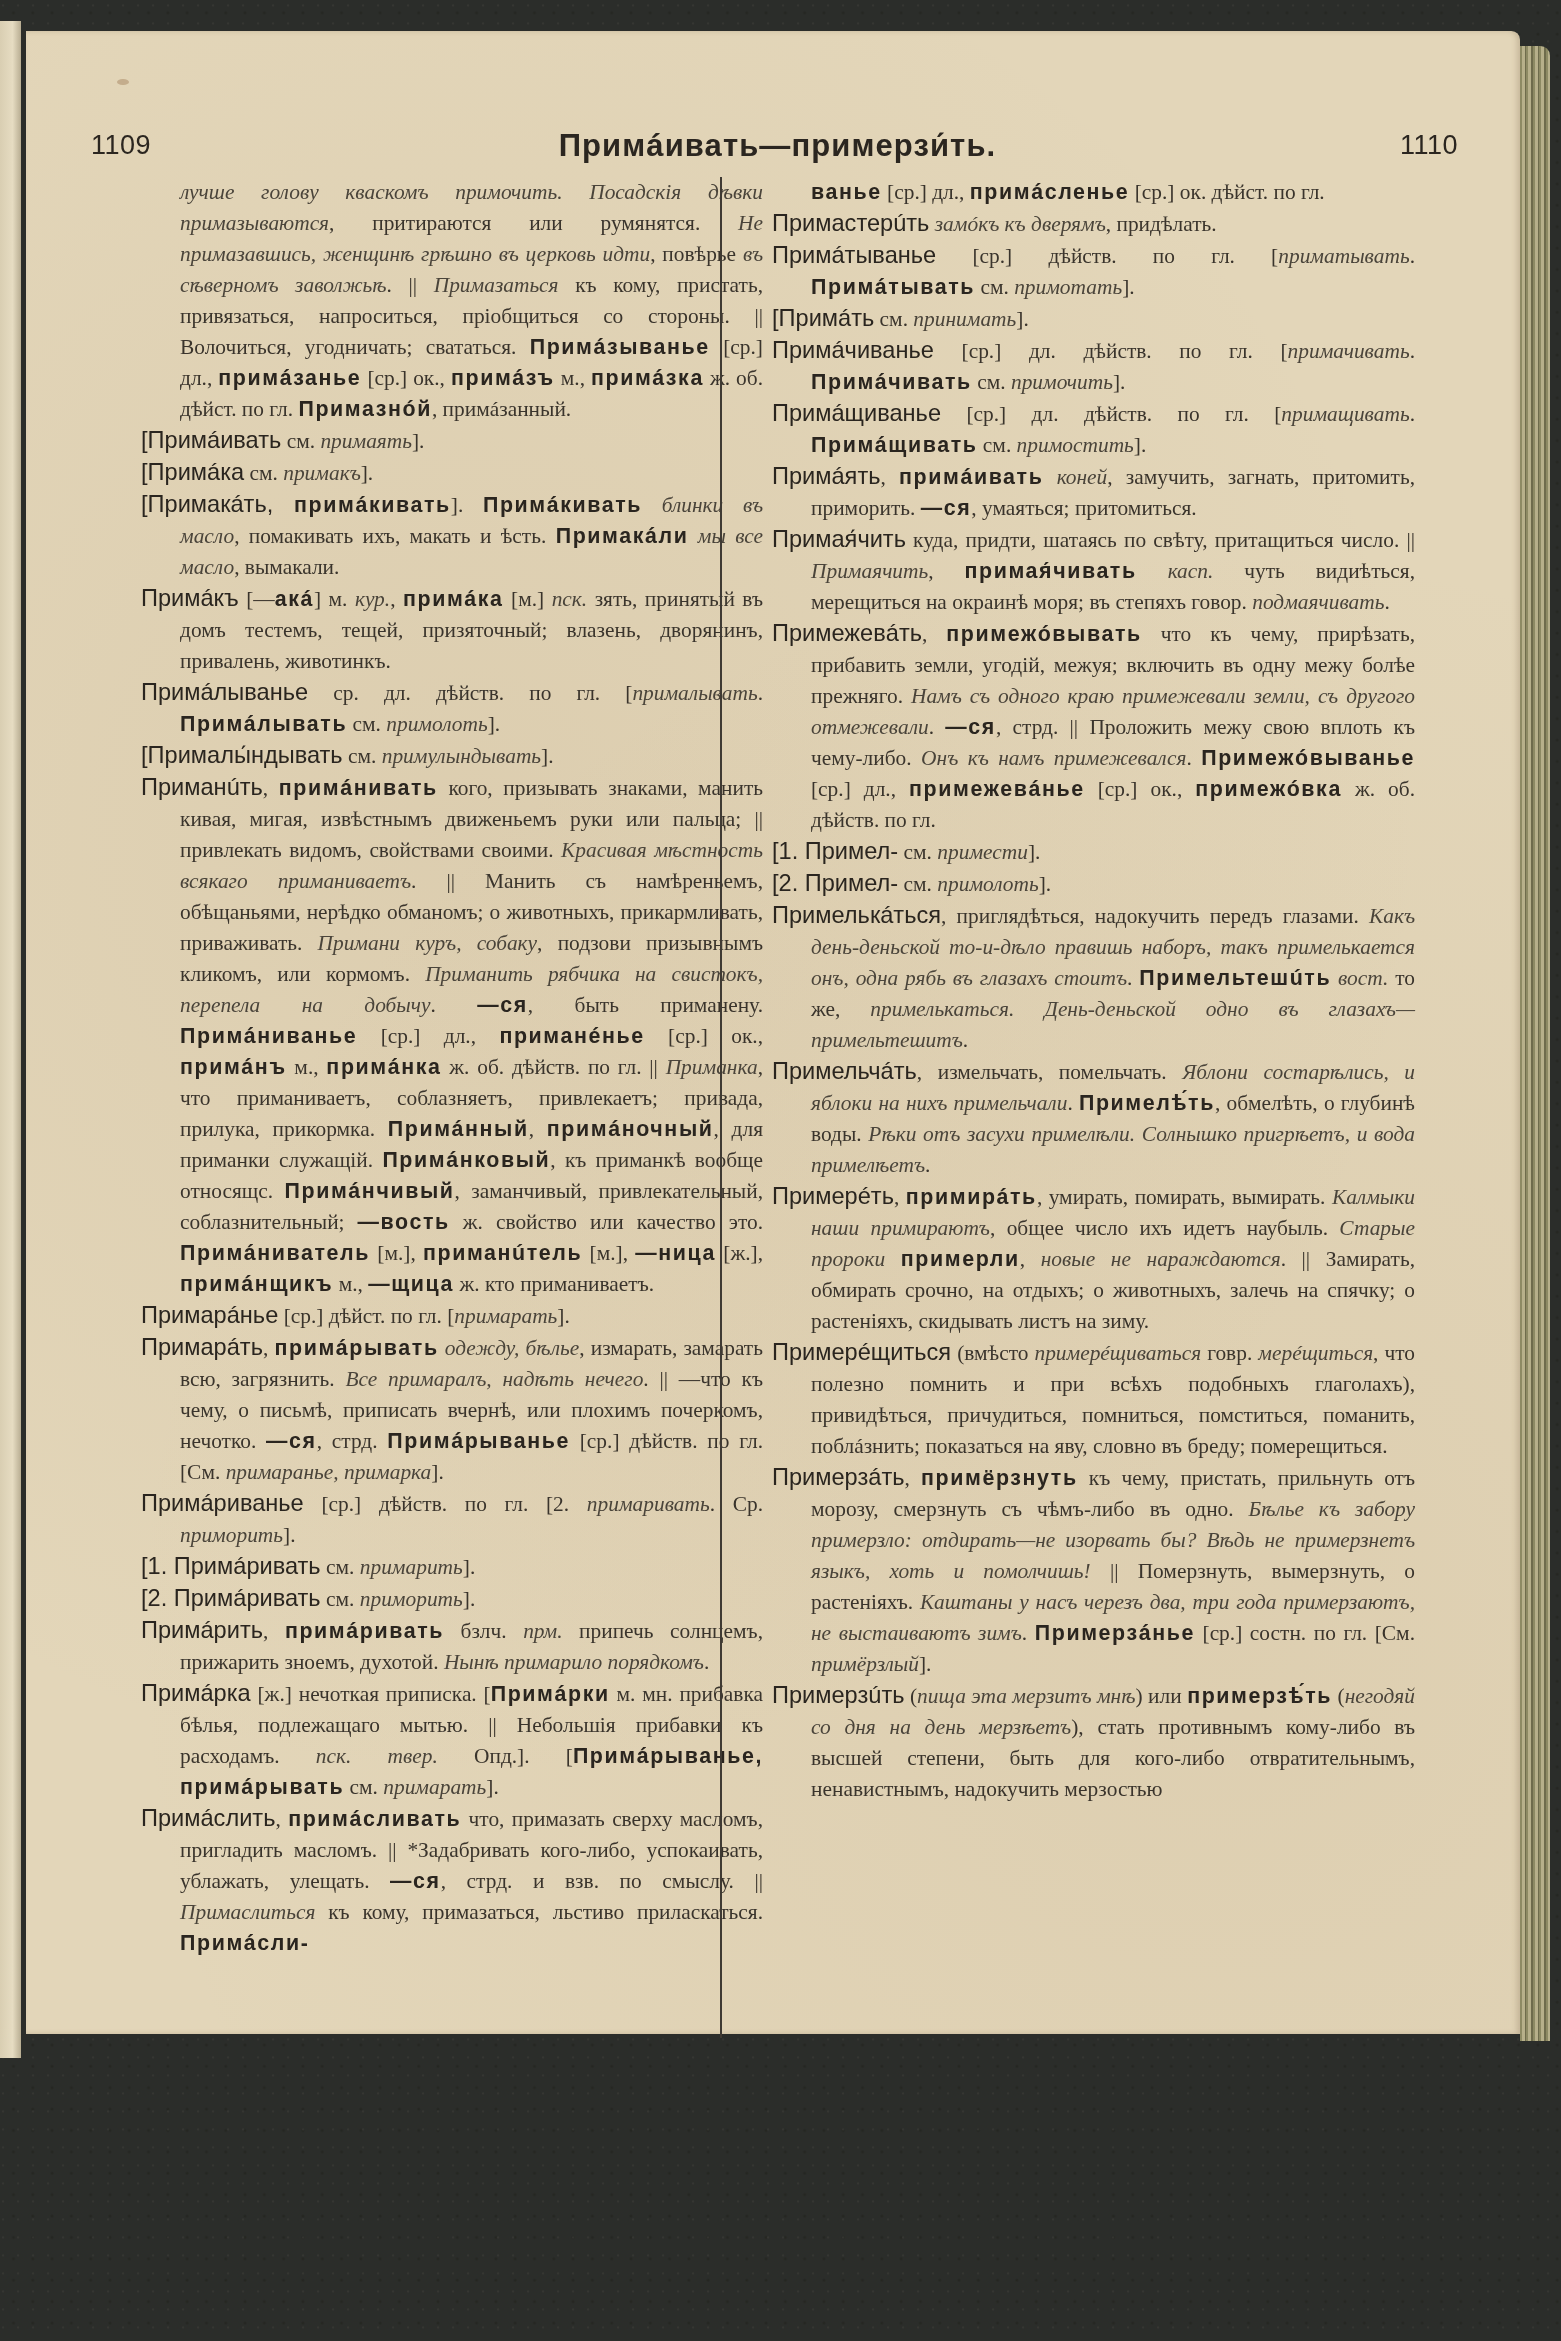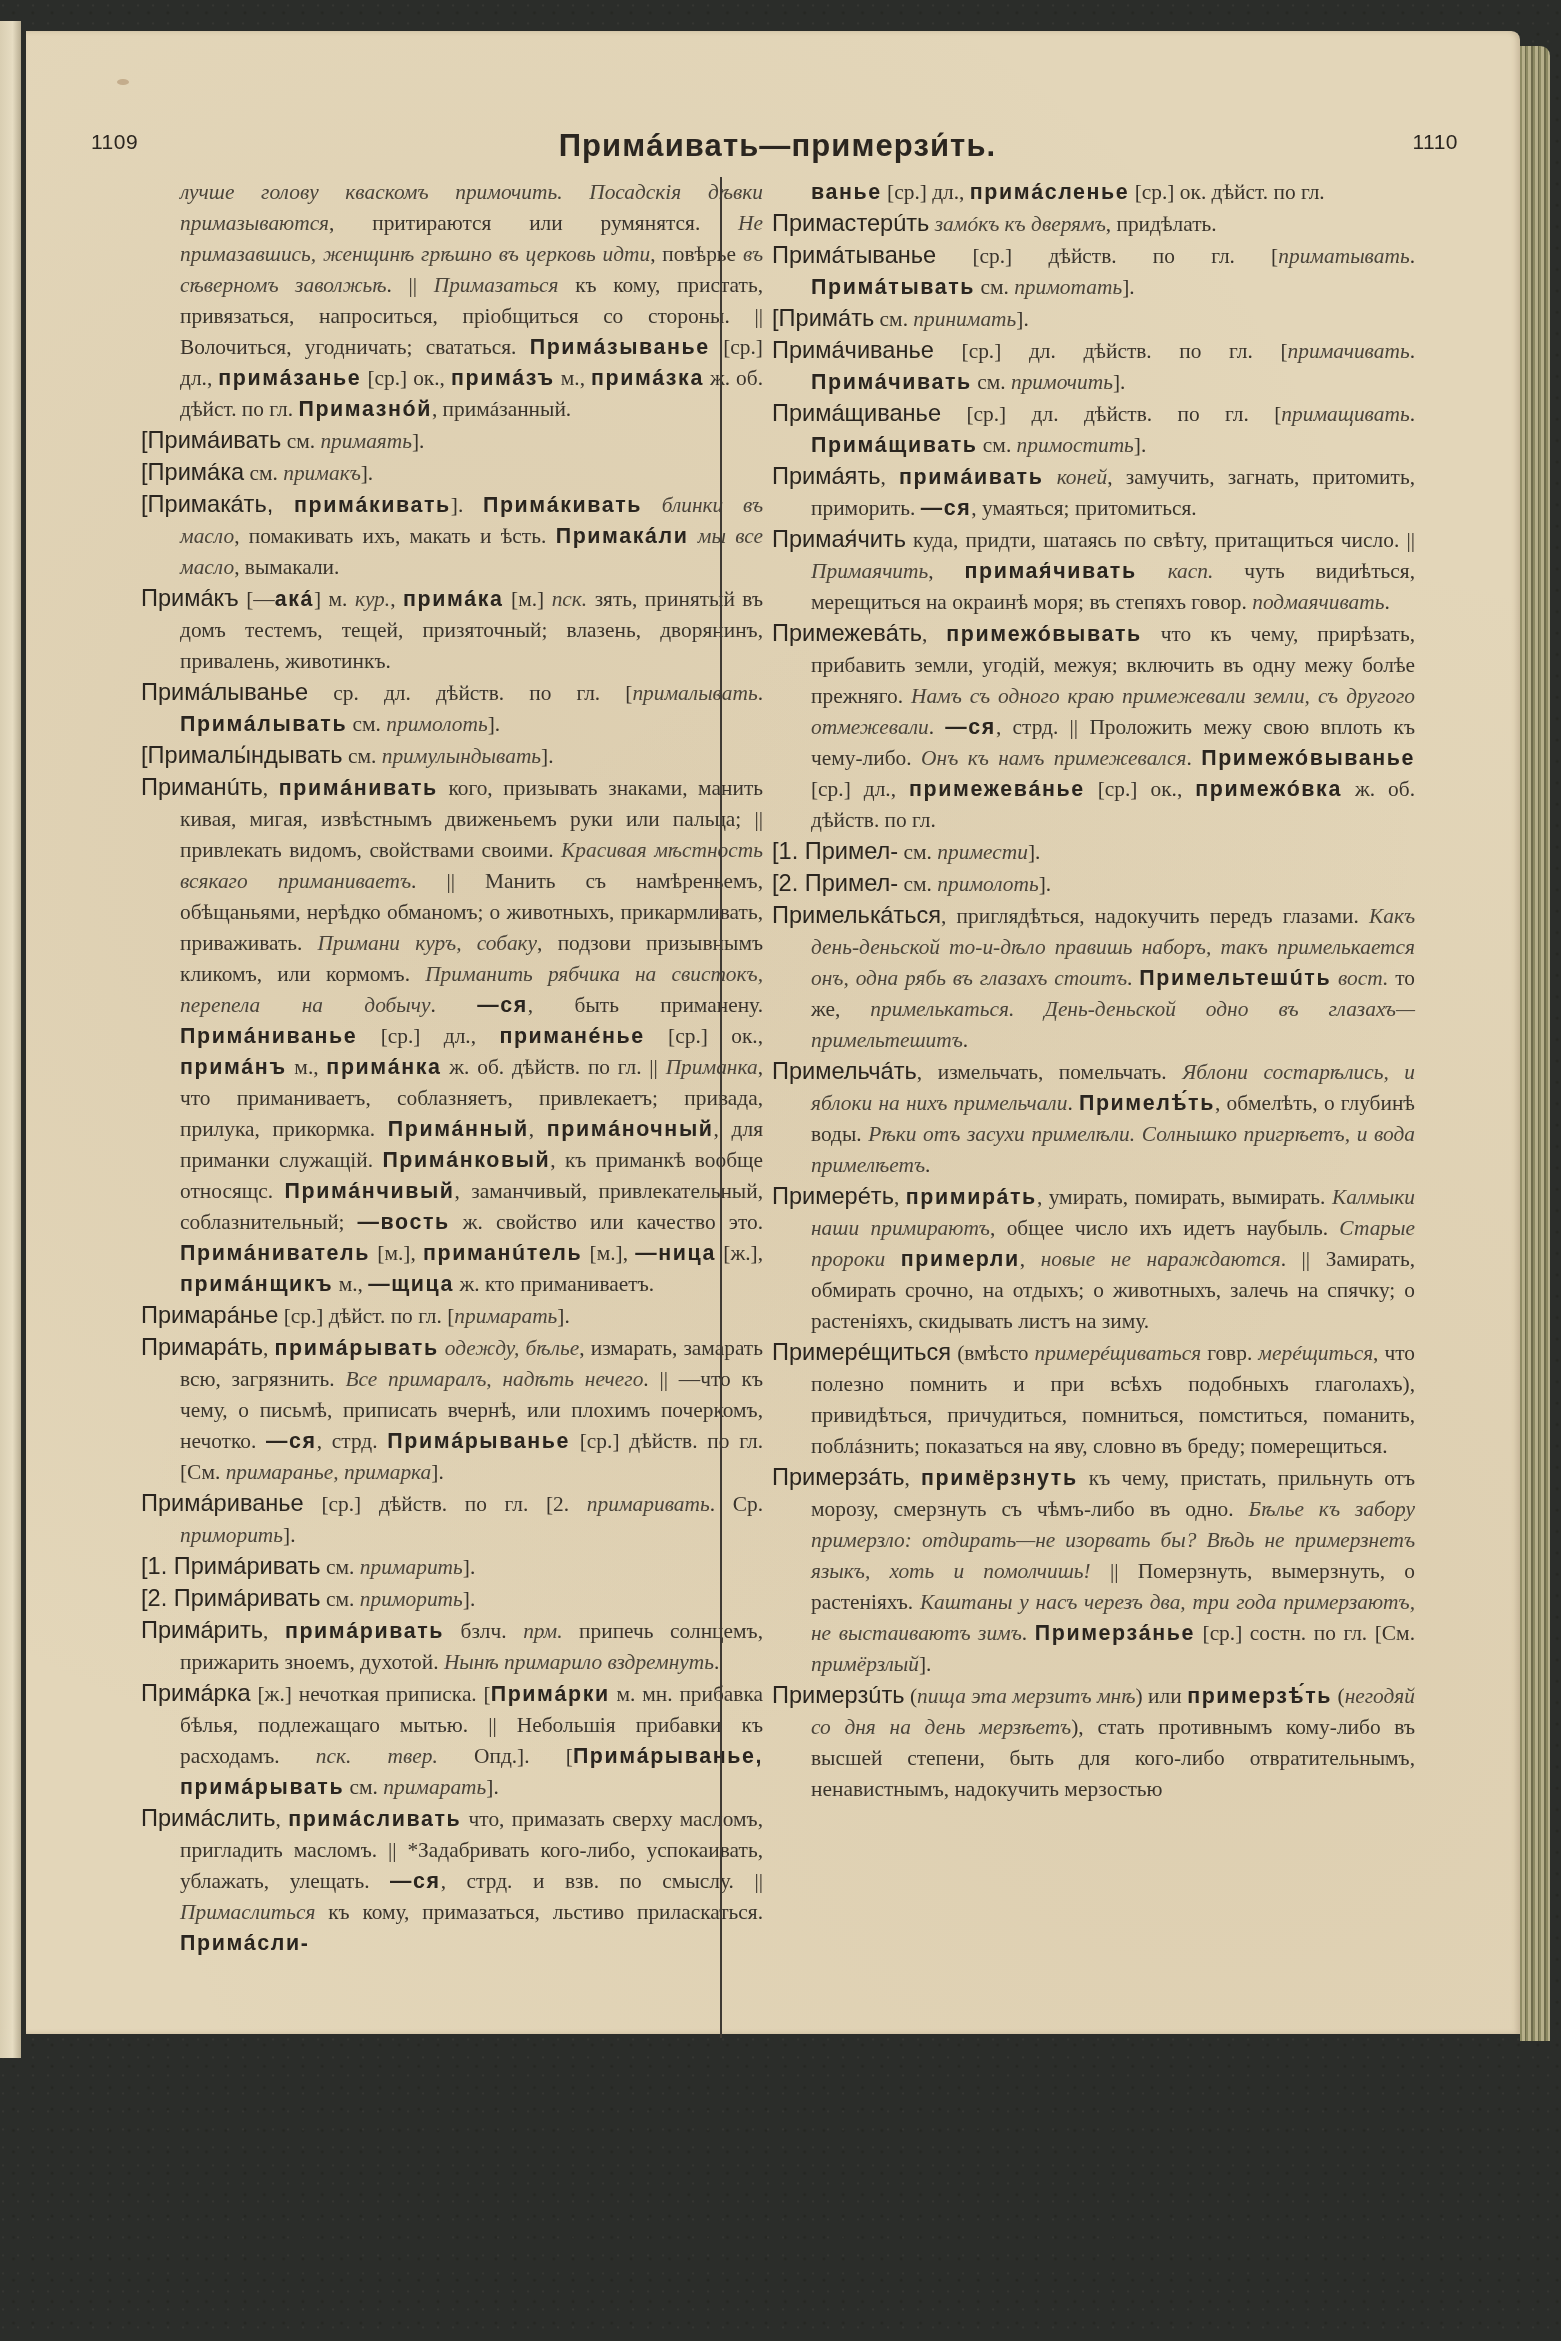--- a/index.html
+++ b/index.html
@@ -28,21 +28,21 @@
   .page-edge {
     position: absolute; left: 1520px; top: 46px; width: 30px; height: 1995px;
     background: repeating-linear-gradient(90deg, #8d8a63 0 2.1px, #b7b08a 2.1px 4.8px, #6f6c4c 4.8px 6.4px);
     border-top-right-radius: 9.7px;
   }
   .header {
     position: absolute; left: 91px; top: 128px; width: 1373px; height: 38px;
     font-family: "Liberation Sans", "DejaVu Sans", sans-serif;
     color: #2b2620;
   }
-  .header .pnum { position: absolute; top: 2.1px; font-size: 21px; letter-spacing: 0.5px; }
+  .header .pnum { position: absolute; top: 2.1px; font-size: 27px; letter-spacing: 0.5px; }
   .header .pnum.left { left: 0; }
   .header .pnum.right { right: 6px; }
   .header .running {
     position: absolute; left: 0; right: 0; text-align: center; top: 0;
     font-size: 31px; font-weight: bold; letter-spacing: 1.1px;
   }
   .column {
     position: absolute; top: 177px;
     font-size: 21.4px; line-height: 31px; color: #3a342c;
     text-align: justify;
@@ -82,21 +82,21 @@
     <p class="entry"><span class="hw">[Примакáть, </span><span class="b">примáкивать</span><span>]. </span><span class="b">Примáкивать</span><span> </span><span class="i">блинки въ масло</span><span>, помакивать ихъ, макать и ѣсть. </span><span class="b">Примакáли</span><span> </span><span class="i">мы все масло</span><span>, вымакали.</span></p>
     <p class="entry"><span class="hw">Примáкъ</span><span> [—</span><span class="b">акá</span><span>] м. </span><span class="i">кур.</span><span>, </span><span class="b">примáка</span><span> [м.] </span><span class="i">пск.</span><span> зять, принятый въ домъ тестемъ, тещей, призяточный; влазень, дворянинъ, привалень, животинкъ.</span></p>
     <p class="entry"><span class="hw">Примáлыванье</span><span> ср. дл. дѣйств. по гл. [</span><span class="i">прималывать</span><span>. </span><span class="b">Примáлывать</span><span> см. </span><span class="i">примолоть</span><span>].</span></p>
     <p class="entry"><span class="hw">[Прималы́ндывать</span><span> см. </span><span class="i">примулындывать</span><span>].</span></p>
     <p class="entry"><span class="hw">Приманúть</span><span>, </span><span class="b">примáнивать</span><span> кого, призывать знаками, манить кивая, мигая, извѣстнымъ движеньемъ руки или пальца; || привлекать видомъ, свойствами своими. </span><span class="i">Красивая мѣстность всякаго приманиваетъ</span><span>. || Манить съ намѣреньемъ, обѣщаньями, нерѣдко обманомъ; о животныхъ, прикармливать, приваживать. </span><span class="i">Примани куръ, собаку</span><span>, подзови призывнымъ кликомъ, или кормомъ. </span><span class="i">Приманить рябчика на свистокъ, перепела на добычу</span><span>. </span><span class="b">—ся</span><span>, быть приманену. </span><span class="b">Примáниванье</span><span> [ср.] дл., </span><span class="b">приманéнье</span><span> [ср.] ок., </span><span class="b">примáнъ</span><span> м., </span><span class="b">примáнка</span><span> ж. об. дѣйств. по гл. || </span><span class="i">Приманка</span><span>, что приманиваетъ, соблазняетъ, привлекаетъ; привада, прилука, прикормка. </span><span class="b">Примáнный</span><span>, </span><span class="b">примáночный</span><span>, для приманки служащій. </span><span class="b">Примáнковый</span><span>, къ приманкѣ вообще относящс. </span><span class="b">Примáнчивый</span><span>, заманчивый, привлекательный, соблазнительный; </span><span class="b">—вость</span><span> ж. свойство или качество это. </span><span class="b">Примáниватель</span><span> [м.], </span><span class="b">приманúтель</span><span> [м.], </span><span class="b">—ница</span><span> [ж.], </span><span class="b">примáнщикъ</span><span> м., </span><span class="b">—щица</span><span> ж. кто приманиваетъ.</span></p>
     <p class="entry"><span class="hw">Примарáнье</span><span> [ср.] дѣйст. по гл. [</span><span class="i">примарать</span><span>].</span></p>
     <p class="entry"><span class="hw">Примарáть</span><span>, </span><span class="b">примáрывать</span><span> </span><span class="i">одежду, бѣлье</span><span>, измарать, замарать всю, загрязнить. </span><span class="i">Все примаралъ, надѣть нечего</span><span>. || —что къ чему, о письмѣ, приписать вчернѣ, или плохимъ почеркомъ, нечотко. </span><span class="b">—ся</span><span>, стрд. </span><span class="b">Примáрыванье</span><span> [ср.] дѣйств. по гл. [См. </span><span class="i">примаранье, примарка</span><span>].</span></p>
     <p class="entry"><span class="hw">Примáриванье</span><span> [ср.] дѣйств. по гл. [2. </span><span class="i">примаривать</span><span>. Ср. </span><span class="i">приморить</span><span>].</span></p>
     <p class="entry"><span class="hw">[1. Примáривать</span><span> см. </span><span class="i">примарить</span><span>].</span></p>
     <p class="entry"><span class="hw">[2. Примáривать</span><span> см. </span><span class="i">приморить</span><span>].</span></p>
-    <p class="entry"><span class="hw">Примáрить</span><span>, </span><span class="b">примáривать</span><span> бзлч. </span><span class="i">прм.</span><span> припечь солнцемъ, прижарить зноемъ, духотой. </span><span class="i">Нынѣ примарило вздремнуть</span><span>.</span></p>
+    <p class="entry"><span class="hw">Примáрить</span><span>, </span><span class="b">примáривать</span><span> бзлч. </span><span class="i">прм.</span><span> припечь солнцемъ, прижарить зноемъ, духотой. </span><span class="i">Нынѣ примарило порядкомъ</span><span>.</span></p>
     <p class="entry"><span class="hw">Примáрка</span><span> [ж.] нечоткая приписка. [</span><span class="b">Примáрки</span><span> м. мн. прибавка бѣлья, подлежащаго мытью. || Небольшія прибавки къ расходамъ. </span><span class="i">пск. твер.</span><span> Опд.]. [</span><span class="b">Примáрыванье, примáрывать</span><span> см. </span><span class="i">примарать</span><span>].</span></p>
     <p class="entry"><span class="hw">Примáслить</span><span>, </span><span class="b">примáсливать</span><span> что, примазать сверху масломъ, пригладить масломъ. || *Задабривать кого-либо, успокаивать, ублажать, улещать. </span><span class="b">—ся</span><span>, стрд. и взв. по смыслу. || </span><span class="i">Примаслиться</span><span> къ кому, примазаться, льстиво приласкаться. </span><span class="b">Примáсли-</span></p>
   </div>
 <div class="divider"></div>
 <div class="column col-right" id="col-right">
     <p class="entry cont"><span class="b">ванье</span><span> [ср.] дл., </span><span class="b">примáсленье</span><span> [ср.] ок. дѣйст. по гл.</span></p>
     <p class="entry"><span class="hw">Примастерúть</span><span> </span><span class="i">замóкъ къ дверямъ</span><span>, придѣлать.</span></p>
     <p class="entry"><span class="hw">Примáтыванье</span><span> [ср.] дѣйств. по гл. [</span><span class="i">приматывать</span><span>. </span><span class="b">Примáтывать</span><span> см. </span><span class="i">примотать</span><span>].</span></p>
     <p class="entry"><span class="hw">[Примáть</span><span> см. </span><span class="i">принимать</span><span>].</span></p>
     <p class="entry"><span class="hw">Примáчиванье</span><span> [ср.] дл. дѣйств. по гл. [</span><span class="i">примачивать</span><span>. </span><span class="b">Примáчивать</span><span> см. </span><span class="i">примочить</span><span>].</span></p>

